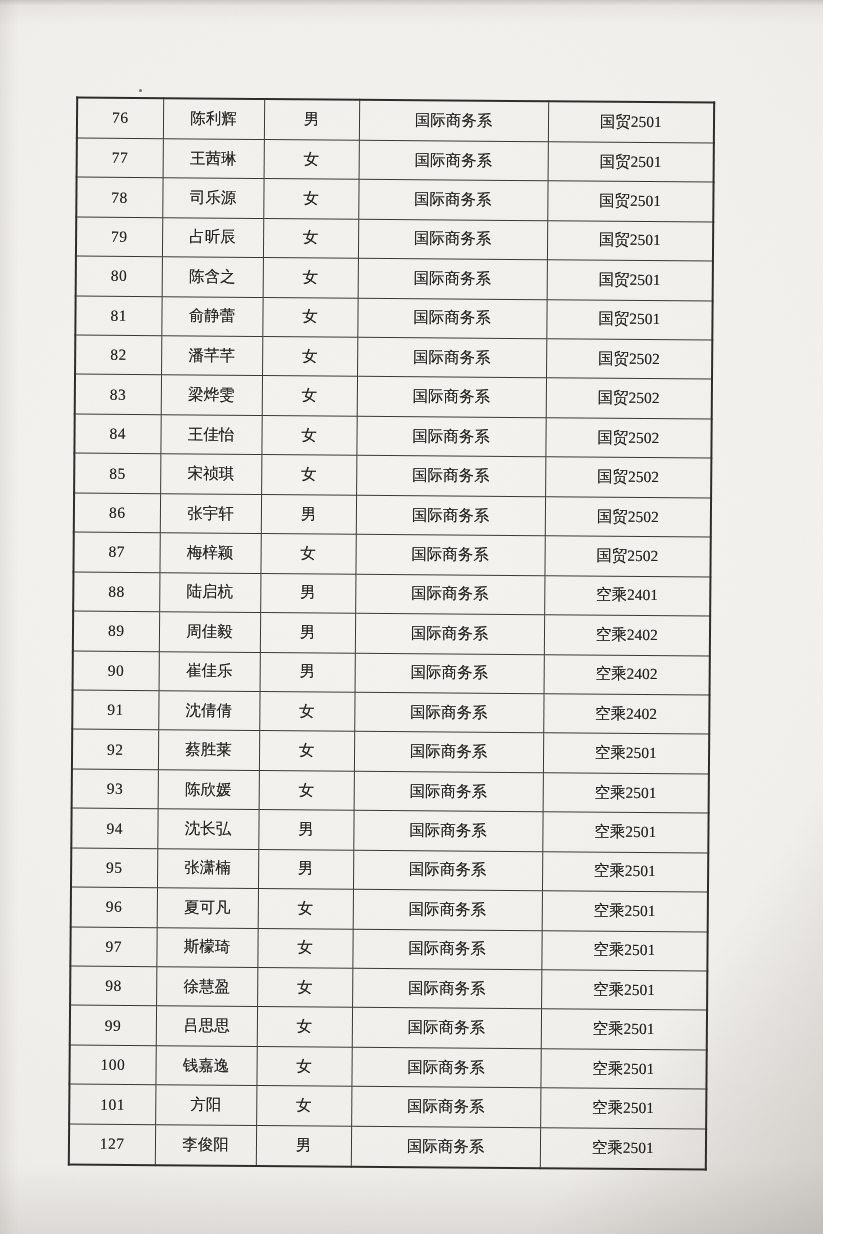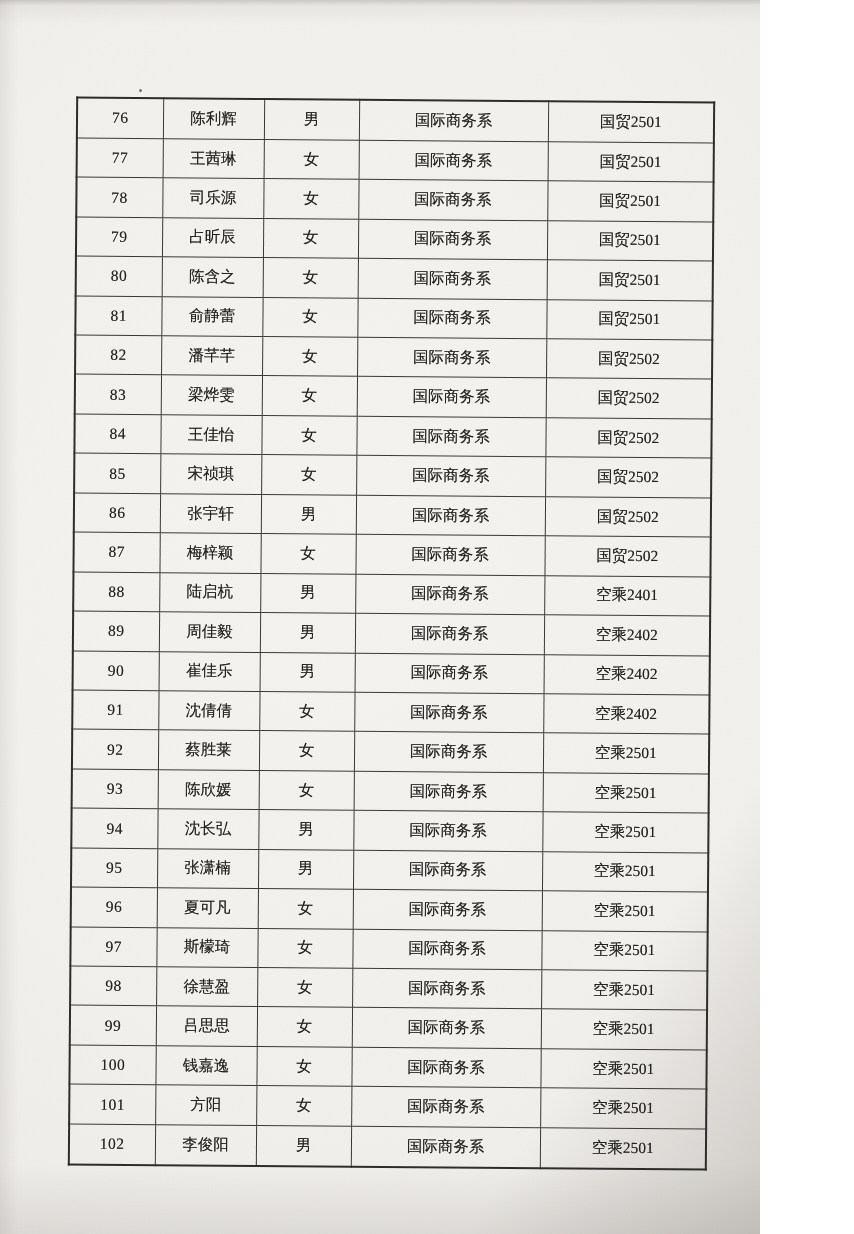--- a/index.html
+++ b/index.html
@@ -8,21 +8,21 @@
   }
   body {
     width: 854px;
     height: 1234px;
     overflow: hidden;
     font-family: "Liberation Serif", "DejaVu Serif", serif;
   }
   
   .scan {
     position: relative;
-    width: 760px;
+    width: 823px;
     height: 1234px;
     background:
       radial-gradient(ellipse 120% 90% at 45% 42%, #f5f4f1 0%, #f3f1ee 50%, #eceae6 88%, #e6e3de 100%);
     overflow: hidden;
   }
   .grain {
     position: absolute;
     left: 0; top: 0;
     pointer-events: none;
   }
@@ -301,21 +301,21 @@
             <td class="c-class">空乘2501</td>
           </tr>
           <tr>
             <td class="c-no">101</td>
             <td class="c-name">方阳</td>
             <td class="c-gender">女</td>
             <td class="c-dept">国际商务系</td>
             <td class="c-class">空乘2501</td>
           </tr>
           <tr>
-            <td class="c-no">102</td>
+            <td class="c-no">127</td>
             <td class="c-name">李俊阳</td>
             <td class="c-gender">男</td>
             <td class="c-dept">国际商务系</td>
             <td class="c-class">空乘2501</td>
           </tr>
         </tbody>
     </table>
   </div>
 
 </div>

